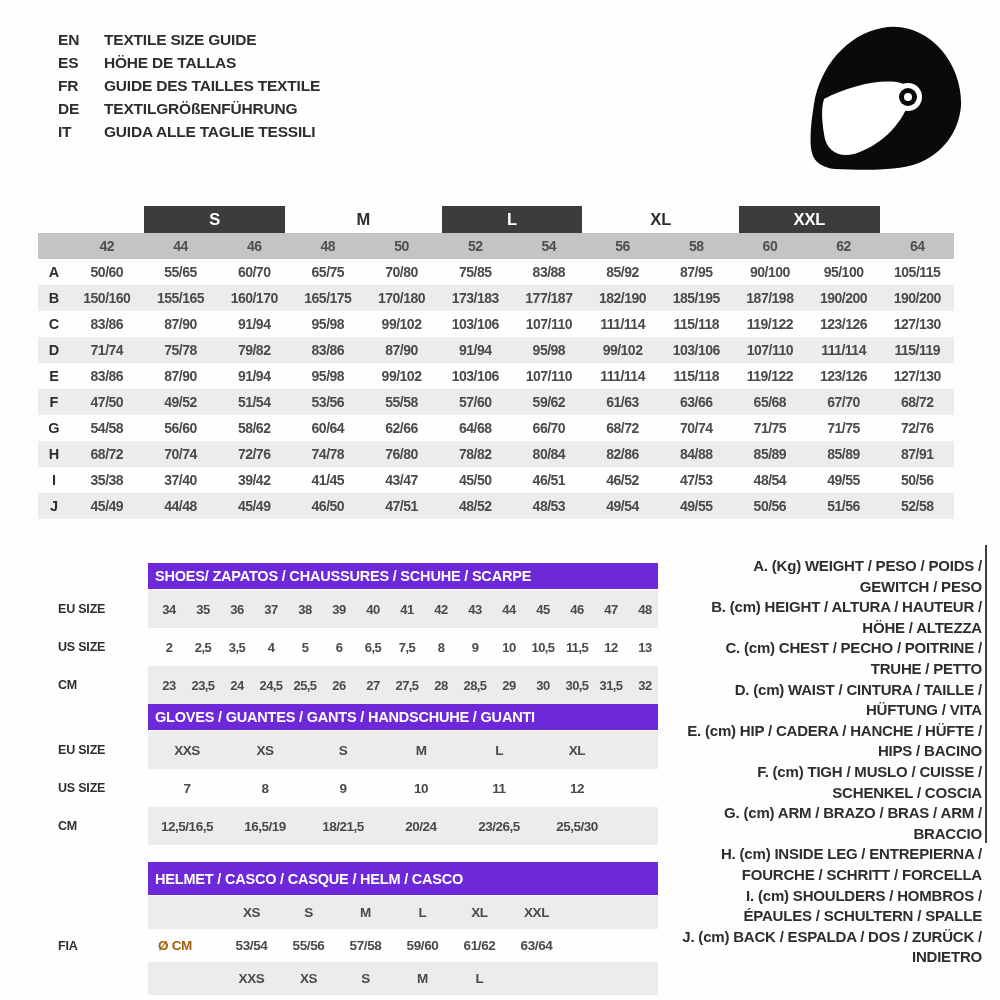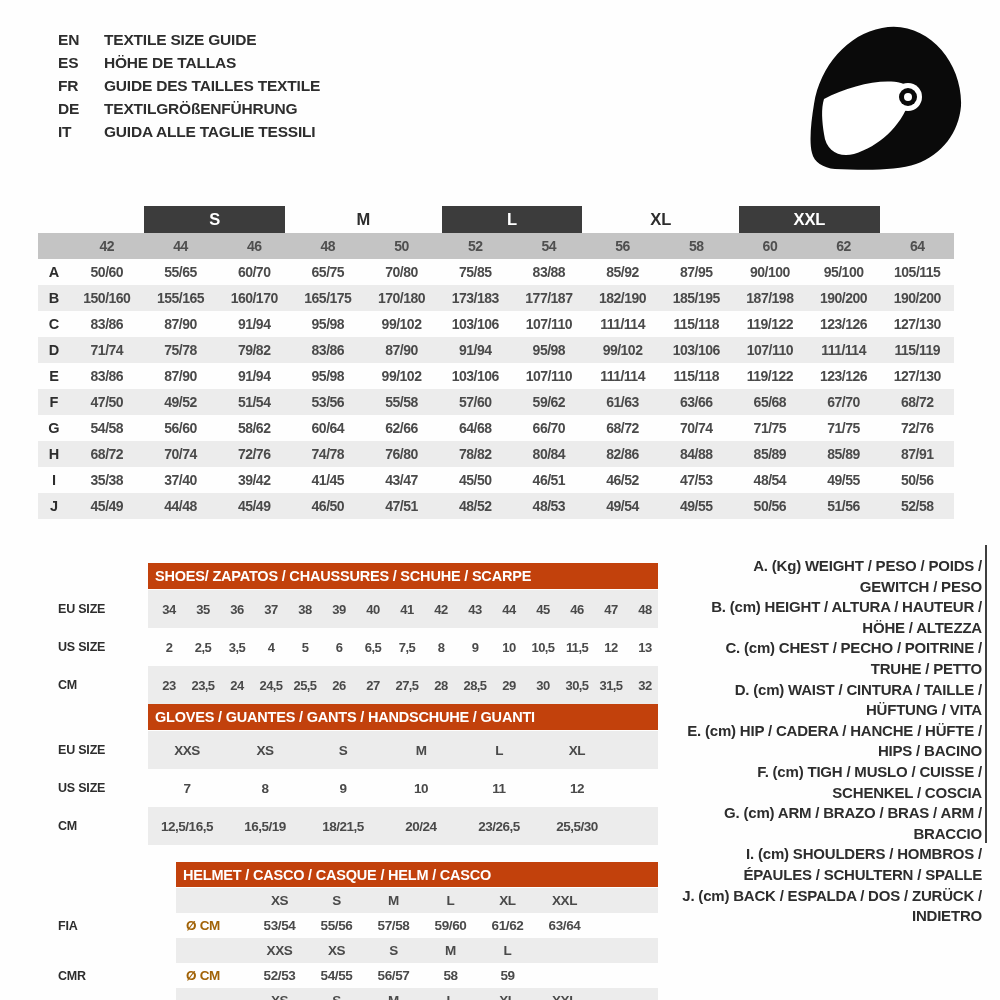--- a/index.html
+++ b/index.html
@@ -30,27 +30,27 @@
   .t-row.alt{background:#ececec;}
 
   
   .lower{position:absolute;left:38px;top:563px;width:620px;}
   .l-row{display:flex;height:38px;}
   .bar-row{height:26px;margin-bottom:1px;}
   .l-label{flex:0 0 110px;display:flex;align-items:center;padding-left:20px;box-sizing:border-box;
            font-weight:bold;font-size:12.5px;color:#2d2d2d;letter-spacing:-0.2px;}
   .l-table{flex:1;display:flex;align-items:center;}
   .l-table.shaded{background:#ececec;}
-  .bar{flex:1;background:#c2410c;color:#ffffff;display:flex;align-items:center;
+  .bar{flex:1;background:#6d28d9;color:#ffffff;display:flex;align-items:center;
        font-weight:bold;font-size:14.5px;padding-left:7px;letter-spacing:-0.2px;white-space:nowrap;}
   .s-cell{flex:1;text-align:center;font-weight:bold;font-size:13px;letter-spacing:-0.6px;color:#4a4a4a;white-space:nowrap;padding-left:8px;}
   .g-cell{flex:0 0 78px;text-align:center;font-weight:bold;font-size:13.5px;letter-spacing:-0.5px;color:#4a4a4a;white-space:nowrap;}
   .h-first{flex:0 0 75px;padding-left:10px;box-sizing:border-box;text-align:left;font-weight:bold;font-size:13.5px;letter-spacing:-0.3px;color:#a16207;}
   .h-cell{flex:0 0 57px;text-align:center;font-weight:bold;font-size:13.5px;letter-spacing:-0.4px;color:#4a4a4a;white-space:nowrap;}
-  .helmet-block .l-row{height:25px;gap:28px;}
+  .helmet-block .l-row{height:33px;}
   .gloves-block{}
   .helmet-block{margin-top:17px;}
 
   
   .legend{position:absolute;left:682px;top:556px;width:300px;}
   .legend-item{font-weight:bold;font-size:15px;line-height:20.6px;color:#2d2d2d;letter-spacing:-0.2px;text-align:right;}
 
   .edge-line{position:absolute;left:985px;top:545px;width:2px;height:298px;background:#3f3f3f;}
 </style>
 </head>
@@ -474,18 +474,19 @@
   </div>
 
   <div class="legend" id="legend">
       <div class="legend-item">A. (Kg) WEIGHT / PESO / POIDS / GEWITCH / PESO</div>
       <div class="legend-item">B. (cm) HEIGHT / ALTURA / HAUTEUR / HÖHE / ALTEZZA</div>
       <div class="legend-item">C. (cm) CHEST / PECHO / POITRINE / TRUHE / PETTO</div>
       <div class="legend-item">D. (cm) WAIST / CINTURA / TAILLE / HÜFTUNG / VITA</div>
       <div class="legend-item">E. (cm) HIP / CADERA / HANCHE / HÜFTE / HIPS / BACINO</div>
       <div class="legend-item">F. (cm) TIGH / MUSLO / CUISSE / SCHENKEL / COSCIA</div>
       <div class="legend-item">G. (cm) ARM / BRAZO / BRAS / ARM / BRACCIO</div>
+      <div class="legend-item">H. (cm) INSIDE LEG / ENTREPIERNA / FOURCHE / SCHRITT / FORCELLA</div>
       <div class="legend-item">I. (cm) SHOULDERS / HOMBROS / ÉPAULES / SCHULTERN / SPALLE</div>
       <div class="legend-item">J. (cm) BACK / ESPALDA / DOS / ZURÜCK / INDIETRO</div>
     </div>
 
   <div class="edge-line"></div>
 </div>
 
 </body></html>

